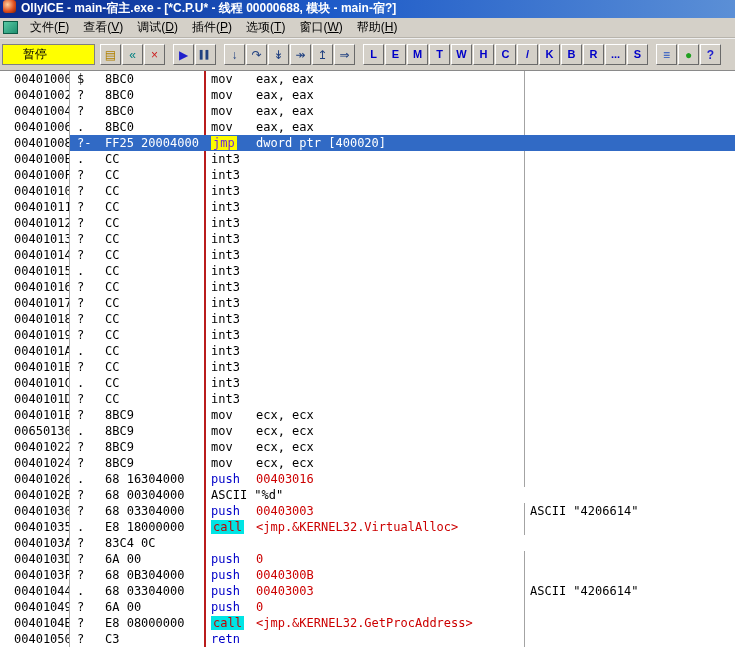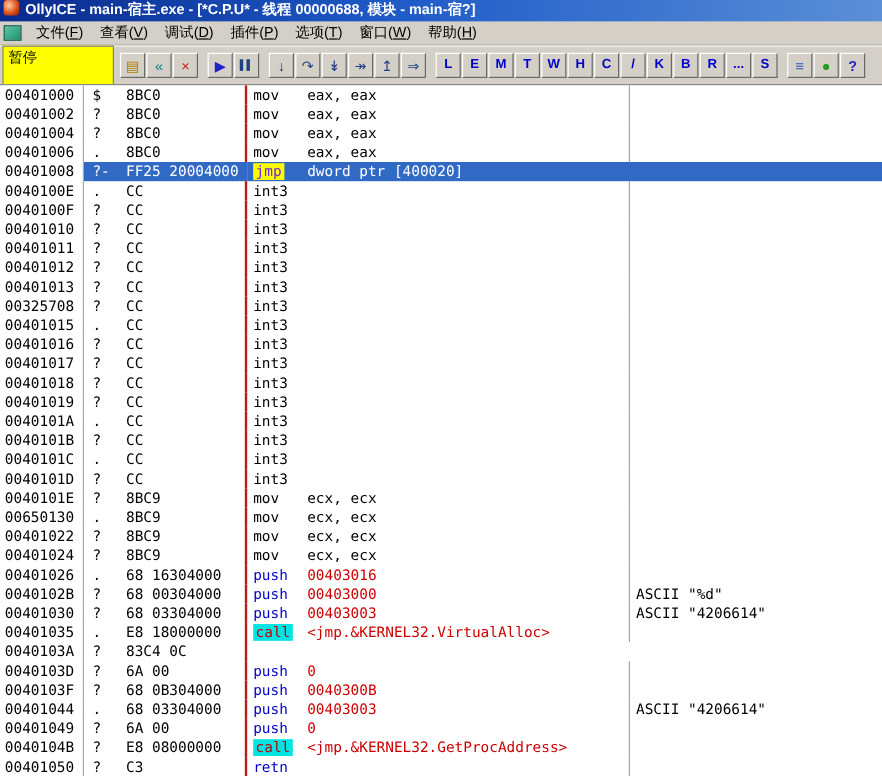--- a/index.html
+++ b/index.html
@@ -20,40 +20,40 @@
     background:#d4d0c8; display:flex; align-items:center; font-size:12px;
     border-bottom:1px solid #b8b4ac; }
   .mdi-icon { width:15px; height:13px; margin:0 5px 0 3px; flex:0 0 auto;
     background:linear-gradient(135deg,#59c9a5,#1f8f6f); border:1px solid #0c5c46; }
   .menu-item { padding:2px 7px; color:#000; cursor:default; }
   .menu-item u { text-underline-offset:1px; }
 
   
   .toolbar { position:absolute; left:0; top:38px; width:735px; height:32px;
     background:#d4d0c8; display:flex; align-items:center; border-top:1px solid #efefef; }
-  .status-box { width:93px; height:33px; background:#ffff00; border:1px solid #808080;
-    font-size:12px; line-height:16px; padding:1px 4px; color:#000; margin:0 5px 0 2px;
+  .status-box { width:93px; height:21px; background:#ffff00; border:1px solid #808080;
+    font-size:12px; line-height:16px; padding:1px 20px; color:#000; margin:0 5px 0 2px;
     flex:0 0 auto; overflow:hidden; white-space:nowrap; }
   .tb-btn { width:21px; height:21px; background:#d4d0c8;
     border:1px solid; border-color:#ffffff #6a6a6a #6a6a6a #ffffff;
     display:inline-flex; align-items:center; justify-content:center;
     margin-right:1px; font-size:12px; line-height:1; cursor:default; flex:0 0 auto; }
   .tb-btn.gap { margin-left:7px; }
   .tb-btn.letter { font-weight:bold; font-size:11px; color:#0000c8; }
   #toolbar-buttons { display:flex; align-items:center; }
 
   
   .disasm { position:absolute; left:0; top:70px; width:735px; height:577px;
     background:#ffffff; border-top:1px solid #8a8a8a;
     font-family:"DejaVu Sans Mono","Liberation Mono",monospace; font-size:12px;
     overflow:hidden; }
   .row { display:grid; grid-template-columns:70px 136px 319px 1fr;
     height:16px; line-height:16px; white-space:pre; }
   .cell { overflow:hidden; }
-  .cell-addr  { padding-left:4px; border-right:1px solid #a8a8a8; color:#000; }
+  .cell-addr  { padding-left:14px; border-right:1px solid #a8a8a8; color:#000; }
   .cell-bytes { padding-left:7px; border-right:2px solid #b91c1c; color:#000; }
   .cell-instr { padding-left:5px; border-right:1px solid #a3a3a3; color:#000; }
   .cell-cmt   { padding-left:5px; color:#000; }
   .marker { display:inline-block; width:28px; }
   .mnem-wrap { display:inline-block; width:45px; }
   .mn-plain { color:#000; }
   .mn-stack { color:#0000c8; }
   .mn-jmp  { background:#fcfc00; color:#6d28d9; padding:0 2px; }
   .mn-call { background:#00e4e4; color:#c00000; padding:0 2px; }
   .op-plain { color:#000; }
@@ -170,36 +170,36 @@
       <div class="row"><div class="cell cell-addr">00401002</div><div class="cell cell-bytes"><span class="marker">?</span><span>8BC0</span></div><div class="cell cell-instr"><span class="mnem-wrap"><span class="mn-plain">mov</span></span><span class="op-plain">eax, eax</span></div><div class="cell cell-cmt"></div></div>
       <div class="row"><div class="cell cell-addr">00401004</div><div class="cell cell-bytes"><span class="marker">?</span><span>8BC0</span></div><div class="cell cell-instr"><span class="mnem-wrap"><span class="mn-plain">mov</span></span><span class="op-plain">eax, eax</span></div><div class="cell cell-cmt"></div></div>
       <div class="row"><div class="cell cell-addr">00401006</div><div class="cell cell-bytes"><span class="marker">.</span><span>8BC0</span></div><div class="cell cell-instr"><span class="mnem-wrap"><span class="mn-plain">mov</span></span><span class="op-plain">eax, eax</span></div><div class="cell cell-cmt"></div></div>
       <div class="row sel"><div class="cell cell-addr">00401008</div><div class="cell cell-bytes"><span class="marker">?-</span><span>FF25 20004000</span></div><div class="cell cell-instr"><span class="mnem-wrap"><span class="mn-jmp">jmp</span></span><span class="op-plain">dword ptr [400020]</span></div><div class="cell cell-cmt"></div></div>
       <div class="row"><div class="cell cell-addr">0040100E</div><div class="cell cell-bytes"><span class="marker">.</span><span>CC</span></div><div class="cell cell-instr"><span class="mnem-wrap"><span class="mn-plain">int3</span></span></div><div class="cell cell-cmt"></div></div>
       <div class="row"><div class="cell cell-addr">0040100F</div><div class="cell cell-bytes"><span class="marker">?</span><span>CC</span></div><div class="cell cell-instr"><span class="mnem-wrap"><span class="mn-plain">int3</span></span></div><div class="cell cell-cmt"></div></div>
       <div class="row"><div class="cell cell-addr">00401010</div><div class="cell cell-bytes"><span class="marker">?</span><span>CC</span></div><div class="cell cell-instr"><span class="mnem-wrap"><span class="mn-plain">int3</span></span></div><div class="cell cell-cmt"></div></div>
       <div class="row"><div class="cell cell-addr">00401011</div><div class="cell cell-bytes"><span class="marker">?</span><span>CC</span></div><div class="cell cell-instr"><span class="mnem-wrap"><span class="mn-plain">int3</span></span></div><div class="cell cell-cmt"></div></div>
       <div class="row"><div class="cell cell-addr">00401012</div><div class="cell cell-bytes"><span class="marker">?</span><span>CC</span></div><div class="cell cell-instr"><span class="mnem-wrap"><span class="mn-plain">int3</span></span></div><div class="cell cell-cmt"></div></div>
       <div class="row"><div class="cell cell-addr">00401013</div><div class="cell cell-bytes"><span class="marker">?</span><span>CC</span></div><div class="cell cell-instr"><span class="mnem-wrap"><span class="mn-plain">int3</span></span></div><div class="cell cell-cmt"></div></div>
-      <div class="row"><div class="cell cell-addr">00325708</div><div class="cell cell-bytes"><span class="marker">?</span><span>CC</span></div><div class="cell cell-instr"><span class="mnem-wrap"><span class="mn-plain">int3</span></span></div><div class="cell cell-cmt"></div></div>
+      <div class="row"><div class="cell cell-addr">00401014</div><div class="cell cell-bytes"><span class="marker">?</span><span>CC</span></div><div class="cell cell-instr"><span class="mnem-wrap"><span class="mn-plain">int3</span></span></div><div class="cell cell-cmt"></div></div>
       <div class="row"><div class="cell cell-addr">00401015</div><div class="cell cell-bytes"><span class="marker">.</span><span>CC</span></div><div class="cell cell-instr"><span class="mnem-wrap"><span class="mn-plain">int3</span></span></div><div class="cell cell-cmt"></div></div>
       <div class="row"><div class="cell cell-addr">00401016</div><div class="cell cell-bytes"><span class="marker">?</span><span>CC</span></div><div class="cell cell-instr"><span class="mnem-wrap"><span class="mn-plain">int3</span></span></div><div class="cell cell-cmt"></div></div>
       <div class="row"><div class="cell cell-addr">00401017</div><div class="cell cell-bytes"><span class="marker">?</span><span>CC</span></div><div class="cell cell-instr"><span class="mnem-wrap"><span class="mn-plain">int3</span></span></div><div class="cell cell-cmt"></div></div>
       <div class="row"><div class="cell cell-addr">00401018</div><div class="cell cell-bytes"><span class="marker">?</span><span>CC</span></div><div class="cell cell-instr"><span class="mnem-wrap"><span class="mn-plain">int3</span></span></div><div class="cell cell-cmt"></div></div>
       <div class="row"><div class="cell cell-addr">00401019</div><div class="cell cell-bytes"><span class="marker">?</span><span>CC</span></div><div class="cell cell-instr"><span class="mnem-wrap"><span class="mn-plain">int3</span></span></div><div class="cell cell-cmt"></div></div>
       <div class="row"><div class="cell cell-addr">0040101A</div><div class="cell cell-bytes"><span class="marker">.</span><span>CC</span></div><div class="cell cell-instr"><span class="mnem-wrap"><span class="mn-plain">int3</span></span></div><div class="cell cell-cmt"></div></div>
       <div class="row"><div class="cell cell-addr">0040101B</div><div class="cell cell-bytes"><span class="marker">?</span><span>CC</span></div><div class="cell cell-instr"><span class="mnem-wrap"><span class="mn-plain">int3</span></span></div><div class="cell cell-cmt"></div></div>
       <div class="row"><div class="cell cell-addr">0040101C</div><div class="cell cell-bytes"><span class="marker">.</span><span>CC</span></div><div class="cell cell-instr"><span class="mnem-wrap"><span class="mn-plain">int3</span></span></div><div class="cell cell-cmt"></div></div>
       <div class="row"><div class="cell cell-addr">0040101D</div><div class="cell cell-bytes"><span class="marker">?</span><span>CC</span></div><div class="cell cell-instr"><span class="mnem-wrap"><span class="mn-plain">int3</span></span></div><div class="cell cell-cmt"></div></div>
       <div class="row"><div class="cell cell-addr">0040101E</div><div class="cell cell-bytes"><span class="marker">?</span><span>8BC9</span></div><div class="cell cell-instr"><span class="mnem-wrap"><span class="mn-plain">mov</span></span><span class="op-plain">ecx, ecx</span></div><div class="cell cell-cmt"></div></div>
       <div class="row"><div class="cell cell-addr">00650130</div><div class="cell cell-bytes"><span class="marker">.</span><span>8BC9</span></div><div class="cell cell-instr"><span class="mnem-wrap"><span class="mn-plain">mov</span></span><span class="op-plain">ecx, ecx</span></div><div class="cell cell-cmt"></div></div>
       <div class="row"><div class="cell cell-addr">00401022</div><div class="cell cell-bytes"><span class="marker">?</span><span>8BC9</span></div><div class="cell cell-instr"><span class="mnem-wrap"><span class="mn-plain">mov</span></span><span class="op-plain">ecx, ecx</span></div><div class="cell cell-cmt"></div></div>
       <div class="row"><div class="cell cell-addr">00401024</div><div class="cell cell-bytes"><span class="marker">?</span><span>8BC9</span></div><div class="cell cell-instr"><span class="mnem-wrap"><span class="mn-plain">mov</span></span><span class="op-plain">ecx, ecx</span></div><div class="cell cell-cmt"></div></div>
       <div class="row"><div class="cell cell-addr">00401026</div><div class="cell cell-bytes"><span class="marker">.</span><span>68 16304000</span></div><div class="cell cell-instr"><span class="mnem-wrap"><span class="mn-stack">push</span></span><span class="op-num">00403016</span></div><div class="cell cell-cmt"></div></div>
-      <div class="row"><div class="cell cell-addr">0040102B</div><div class="cell cell-bytes"><span class="marker">?</span><span>68 00304000</span></div><div class="cell cell-instr"><span class="mnem-wrap"><span class="mn-stack">push</span></span><span class="op-num">00403000</span></div><div class="cell cell-cmt">ASCII "%d"</div></div>
+      <div class="row"><div class="cell cell-addr">0040102B</div><div class="cell cell-bytes"><span class="marker">?</span><span>68 00304000</span></div><div class="cell cell-cmt">ASCII "%d"</div></div>
       <div class="row"><div class="cell cell-addr">00401030</div><div class="cell cell-bytes"><span class="marker">?</span><span>68 03304000</span></div><div class="cell cell-instr"><span class="mnem-wrap"><span class="mn-stack">push</span></span><span class="op-num">00403003</span></div><div class="cell cell-cmt">ASCII "4206614"</div></div>
       <div class="row"><div class="cell cell-addr">00401035</div><div class="cell cell-bytes"><span class="marker">.</span><span>E8 18000000</span></div><div class="cell cell-instr"><span class="mnem-wrap"><span class="mn-call">call</span></span><span class="op-sym">&lt;jmp.&amp;KERNEL32.VirtualAlloc&gt;</span></div><div class="cell cell-cmt"></div></div>
       <div class="row"><div class="cell cell-addr">0040103A</div><div class="cell cell-bytes"><span class="marker">?</span><span>83C4 0C</span></div><div class="cell cell-cmt"></div></div>
       <div class="row"><div class="cell cell-addr">0040103D</div><div class="cell cell-bytes"><span class="marker">?</span><span>6A 00</span></div><div class="cell cell-instr"><span class="mnem-wrap"><span class="mn-stack">push</span></span><span class="op-num">0</span></div><div class="cell cell-cmt"></div></div>
       <div class="row"><div class="cell cell-addr">0040103F</div><div class="cell cell-bytes"><span class="marker">?</span><span>68 0B304000</span></div><div class="cell cell-instr"><span class="mnem-wrap"><span class="mn-stack">push</span></span><span class="op-num">0040300B</span></div><div class="cell cell-cmt"></div></div>
       <div class="row"><div class="cell cell-addr">00401044</div><div class="cell cell-bytes"><span class="marker">.</span><span>68 03304000</span></div><div class="cell cell-instr"><span class="mnem-wrap"><span class="mn-stack">push</span></span><span class="op-num">00403003</span></div><div class="cell cell-cmt">ASCII "4206614"</div></div>
       <div class="row"><div class="cell cell-addr">00401049</div><div class="cell cell-bytes"><span class="marker">?</span><span>6A 00</span></div><div class="cell cell-instr"><span class="mnem-wrap"><span class="mn-stack">push</span></span><span class="op-num">0</span></div><div class="cell cell-cmt"></div></div>
       <div class="row"><div class="cell cell-addr">0040104B</div><div class="cell cell-bytes"><span class="marker">?</span><span>E8 08000000</span></div><div class="cell cell-instr"><span class="mnem-wrap"><span class="mn-call">call</span></span><span class="op-sym">&lt;jmp.&amp;KERNEL32.GetProcAddress&gt;</span></div><div class="cell cell-cmt"></div></div>
       <div class="row"><div class="cell cell-addr">00401050</div><div class="cell cell-bytes"><span class="marker">?</span><span>C3</span></div><div class="cell cell-instr"><span class="mnem-wrap"><span class="mn-stack">retn</span></span></div><div class="cell cell-cmt"></div></div>
     </div>

